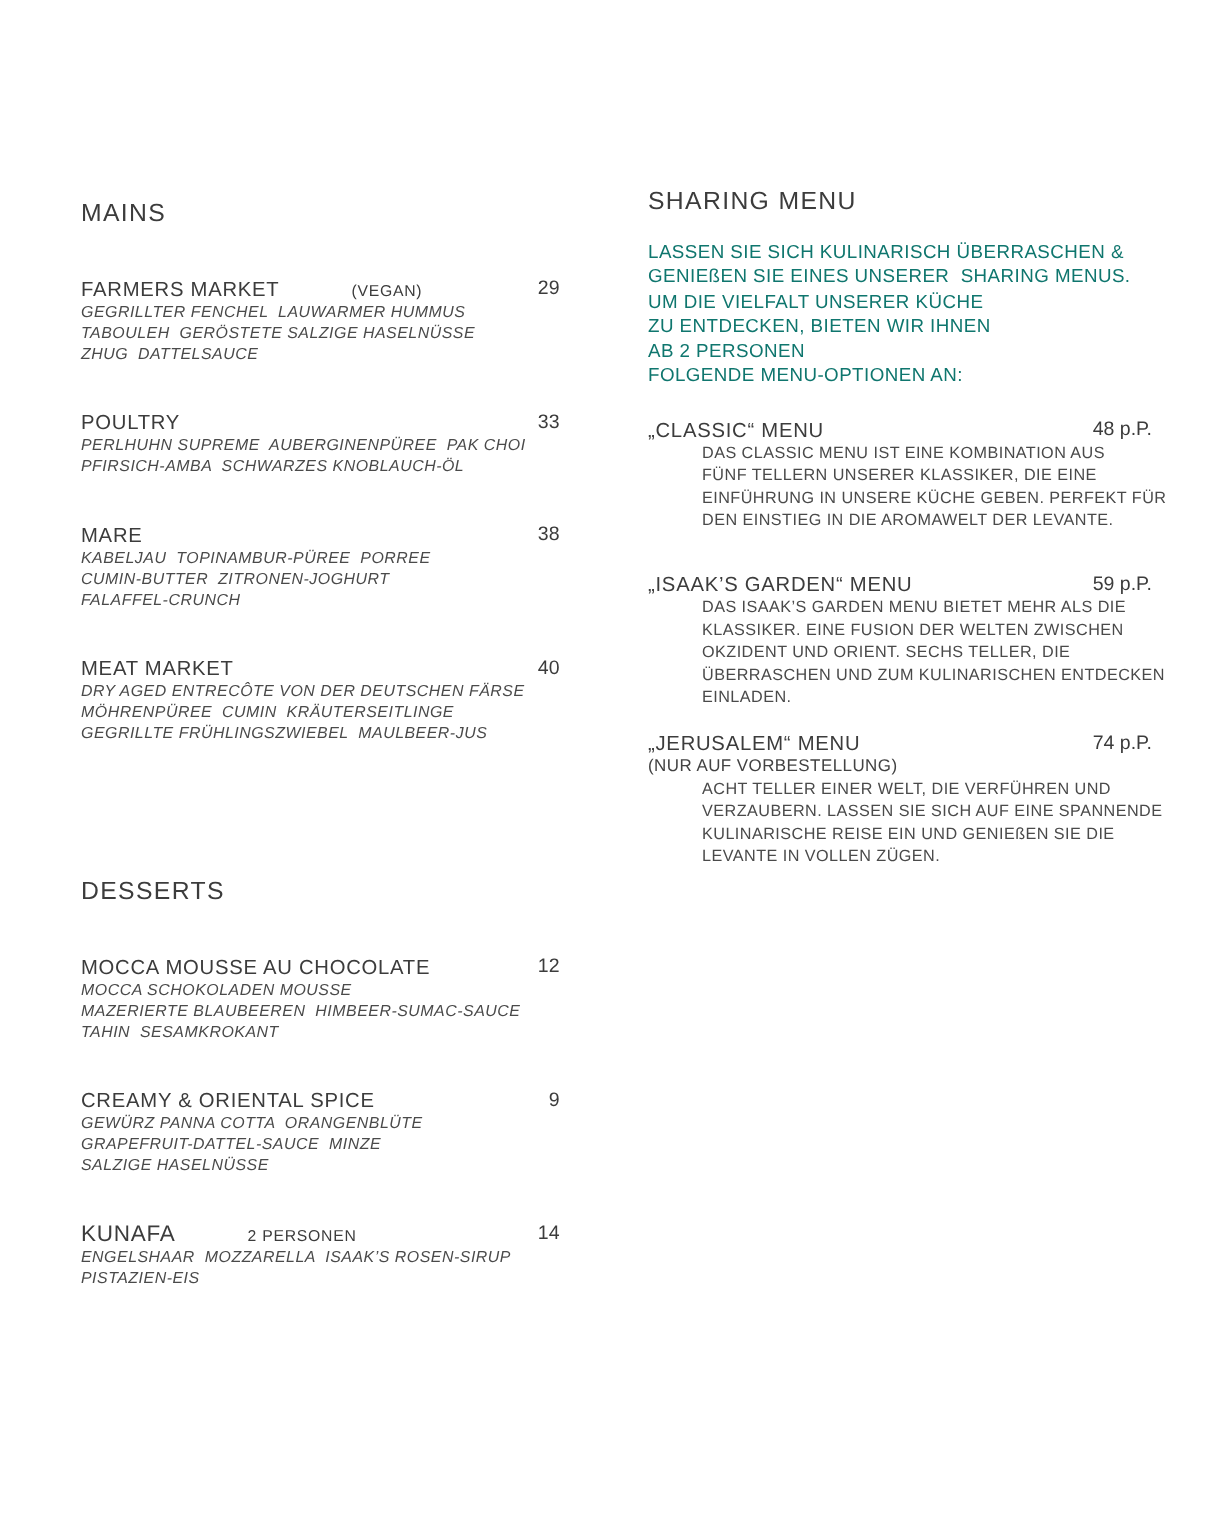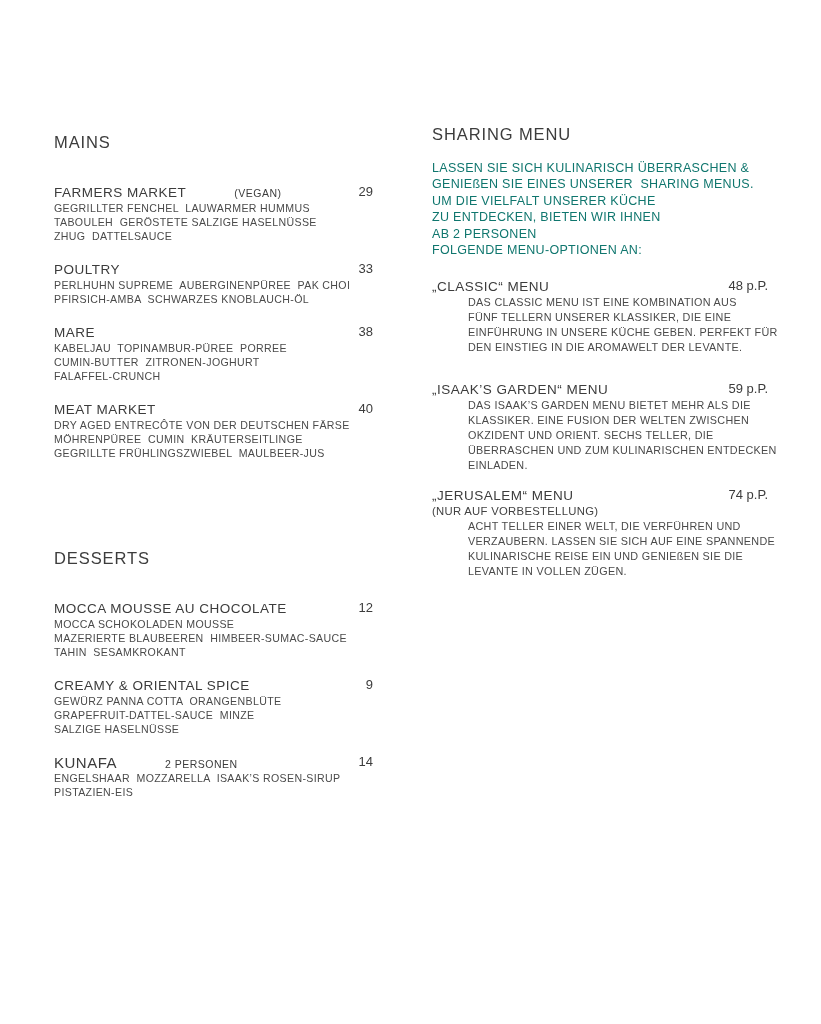--- a/index.html
+++ b/index.html
@@ -18,21 +18,21 @@
 
   .section-title {
     font-size: 16.5px;
     font-weight: 400;
     letter-spacing: 0.9px;
     color: #3c3c3c;
     line-height: 18px;
   }
   .section-title.desserts { margin-top: 89px; }
 
-  .item { margin-top: 18px; }
+  .item { margin-top: 30px; }
   .item.first { margin-top: 33px; }
 
   .item-head {
     display: flex;
     justify-content: space-between;
     align-items: flex-start;
   }
   .item-name-row { display: flex; align-items: baseline; gap: 42px; }
   .item-name {
     font-size: 13.5px;
@@ -56,20 +56,21 @@
     line-height: 16px;
     white-space: pre;
     flex-shrink: 0;
   }
   .desc-line {
     font-size: 10.6px;
     line-height: 14px;
     letter-spacing: 0.35px;
     color: #4a4a4a;
     white-space: pre;
+    font-style: italic;
   }
 
   .intro { margin-top: 17px; }
   .intro-line {
     font-size: 12.5px;
     line-height: 16.4px;
     letter-spacing: 0.3px;
     color: #0f766e;
     white-space: pre;
   }

